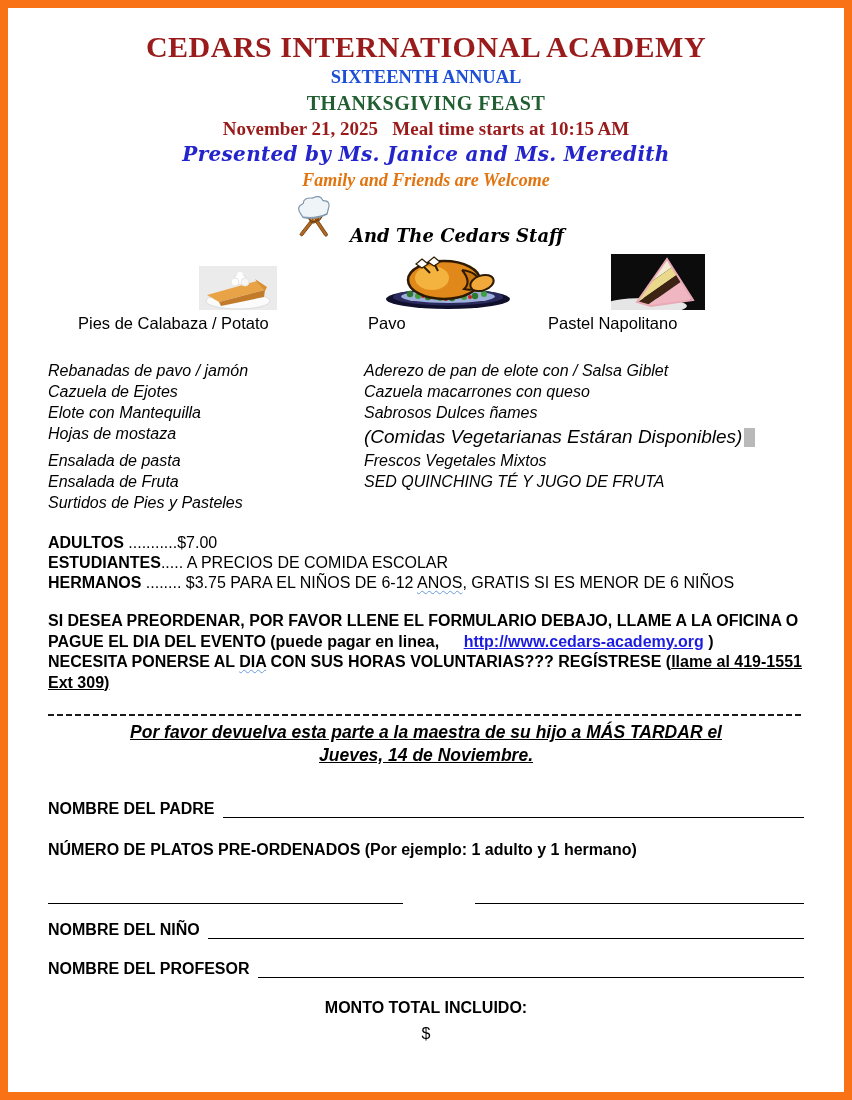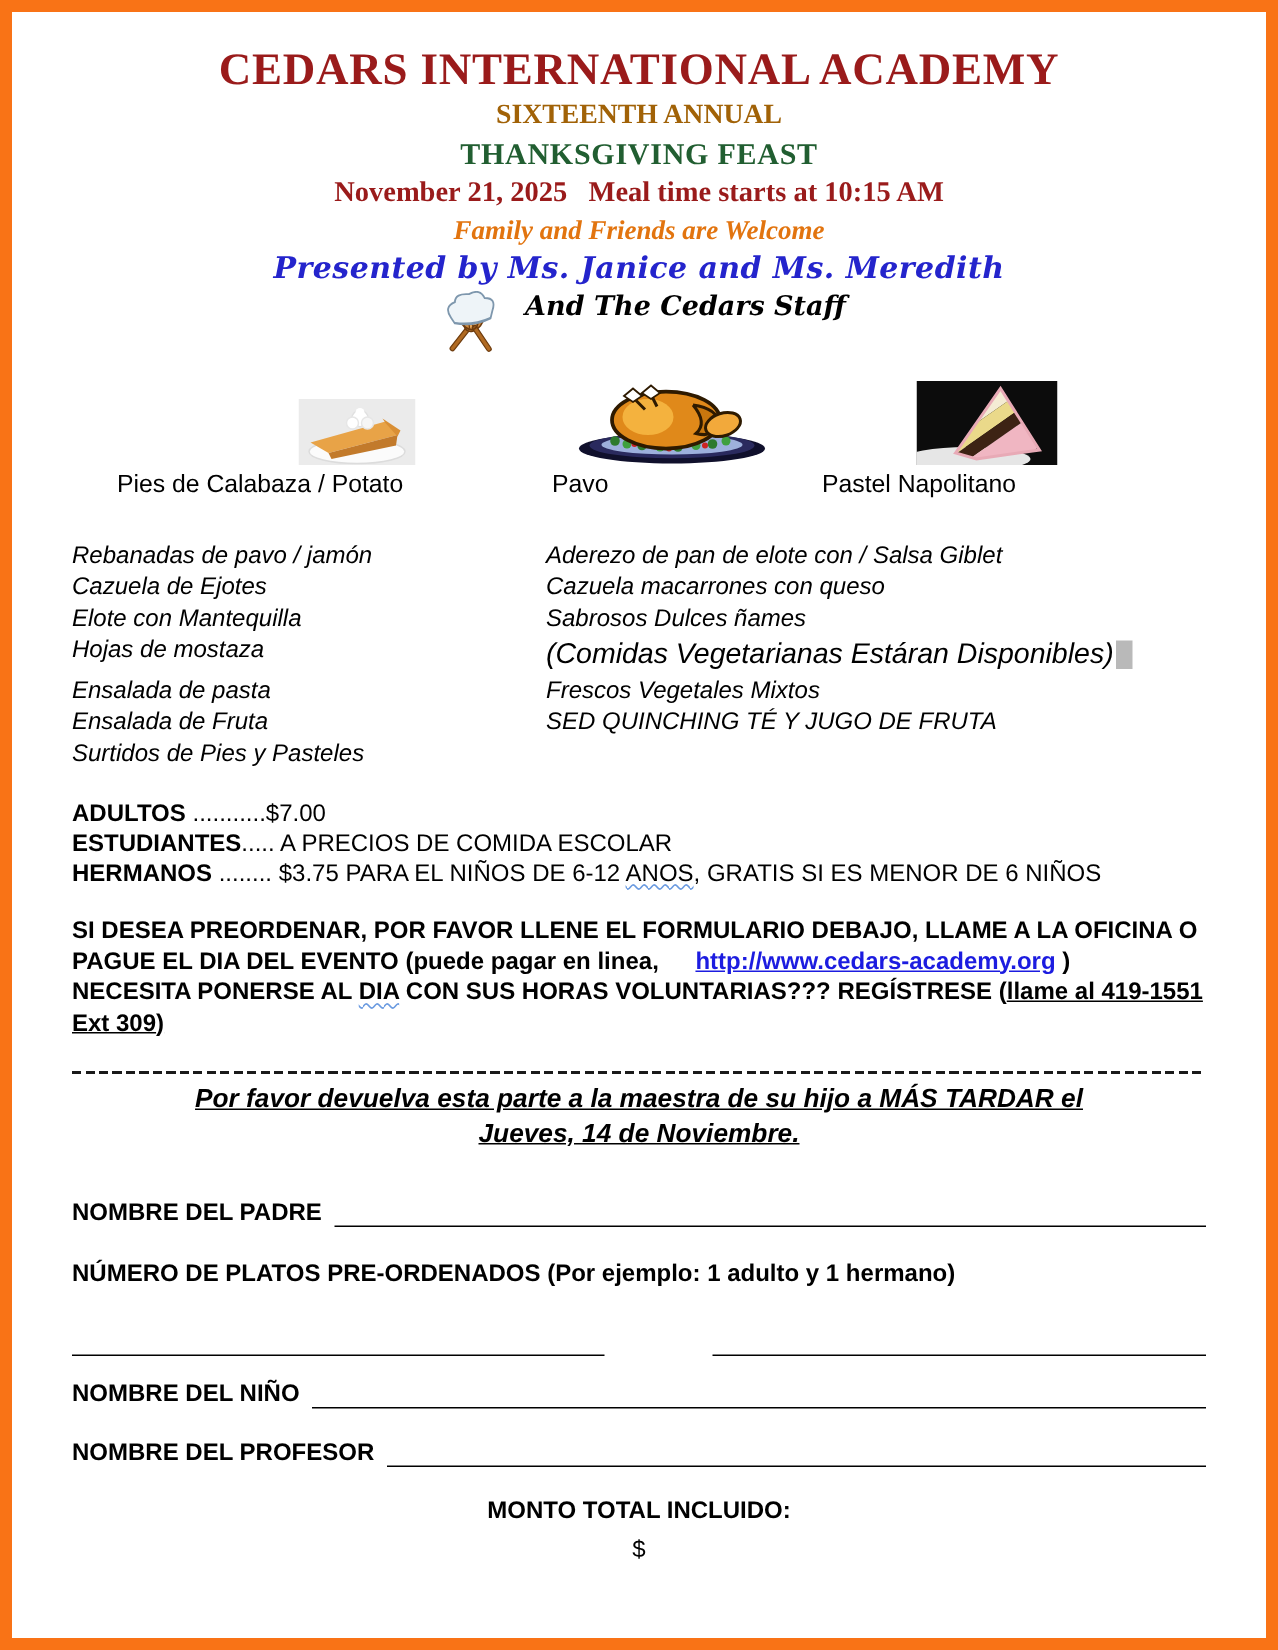--- a/index.html
+++ b/index.html
@@ -4,26 +4,26 @@
 <style>
   html,body{margin:0;padding:0;background:#fff;}
   .page{
     width:852px;height:1100px;box-sizing:border-box;
     border:8px solid #f97316;margin:0 auto;background:#fff;
     padding:20px 40px 0 40px;overflow:hidden;
     font-family:"Liberation Sans",sans-serif;color:#000;
   }
   .center{text-align:center;}
   .t-school{font-family:"Liberation Serif",serif;font-weight:bold;font-size:30px;line-height:37px;color:#9a1b1b;letter-spacing:.5px;}
-  .t-annual{font-family:"Liberation Serif",serif;font-weight:bold;font-size:18.5px;line-height:25px;color:#a16207;}
+  .t-annual{font-family:"Liberation Serif",serif;font-weight:bold;font-size:18.5px;line-height:25px;color:#1d4ed8;}
   .t-event{font-family:"Liberation Serif",serif;font-weight:bold;font-size:20px;line-height:26px;color:#215e31;letter-spacing:.5px;}
   .t-date{font-family:"Liberation Serif",serif;font-weight:bold;font-size:19px;line-height:25px;color:#9a1b1b;white-space:pre-wrap;}
   .t-welcome{font-family:"Liberation Serif",serif;font-weight:bold;font-style:italic;font-size:18px;line-height:24px;color:#e2740f;}
   .t-presented{font-family:"DejaVu Serif",serif;font-weight:bold;font-style:italic;font-size:20px;line-height:27px;color:#2424cc;letter-spacing:.3px;}
-  .staff-row{display:flex;align-items:flex-start;justify-content:center;gap:10px;height:52px;margin-top:2px;}
+  .staff-row{display:flex;align-items:flex-end;justify-content:center;gap:10px;height:52px;margin-top:2px;}
   .t-staff{font-family:"DejaVu Serif",serif;font-weight:bold;font-style:italic;font-size:18px;}
   .img-band{position:relative;height:60px;margin-top:4px;}
   .img-cell{position:absolute;display:flex;align-items:flex-end;justify-content:center;}
   .img-pie{left:90px;width:200px;height:60px;}
   .img-turkey{left:290px;width:220px;height:60px;}
   .img-cake{left:510px;width:200px;height:60px;}
   .label-band{position:relative;height:24px;margin-top:4px;font-size:16.5px;}
   .label-cell{position:absolute;text-align:left;}
   .lab-pie{left:30px;width:320px;}
   .lab-turkey{left:320px;width:160px;}
@@ -67,22 +67,22 @@
 </style>
 </head>
 <body>
 
 <div class="page">
 
   <div class="center t-school">CEDARS INTERNATIONAL ACADEMY</div>
   <div class="center t-annual">SIXTEENTH ANNUAL</div>
   <div class="center t-event">THANKSGIVING FEAST</div>
   <div class="center t-date">November 21, 2025   Meal time starts at 10:15 AM</div>
+  <div class="center t-presented">Presented by Ms. Janice and Ms. Meredith</div>
   <div class="center t-welcome">Family and Friends are Welcome</div>
-  <div class="center t-presented">Presented by Ms. Janice and Ms. Meredith</div>
 
   <div class="staff-row">
     <span>
       <svg width="52" height="46" viewBox="0 0 52 46">
         <g transform="rotate(38 20 30)">
           <rect x="18.6" y="22" width="3" height="20" rx="1.5" fill="#b06a22" stroke="#6e3c0e" stroke-width="0.8"></rect>
           <ellipse cx="20" cy="17" rx="5.5" ry="8" fill="#d08a3e" stroke="#6e3c0e" stroke-width="1"></ellipse>
           <ellipse cx="20" cy="17" rx="3" ry="5.5" fill="#e8aa5e"></ellipse>
         </g>
         <g transform="rotate(-34 32 30)">

